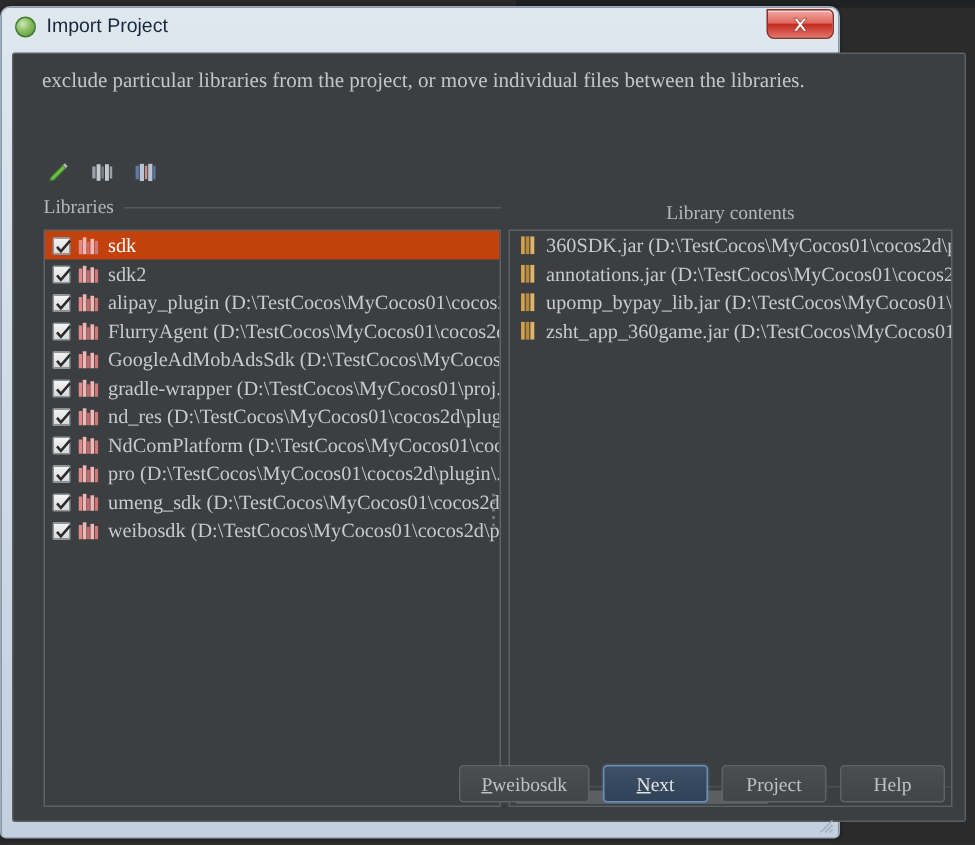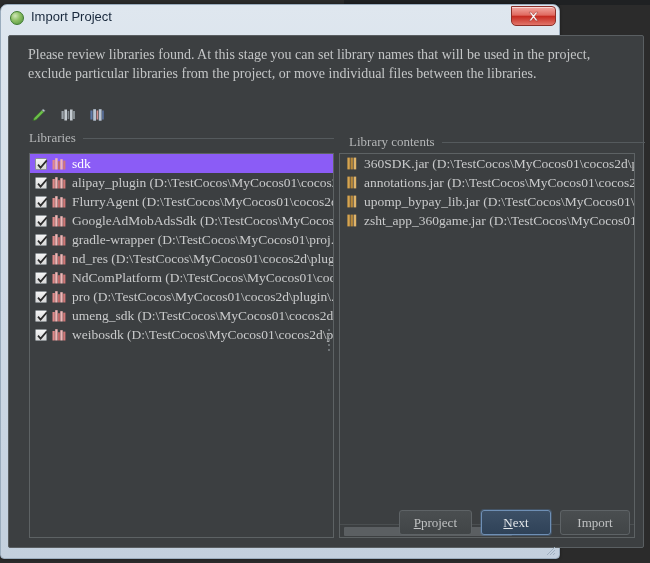--- a/index.html
+++ b/index.html
@@ -148,21 +148,21 @@
     align-items: center;
     height: 19px;
     padding-left: 5px;
     white-space: nowrap;
     overflow: hidden;
     font-size: 13.5px;
     color: #c9cacb;
     cursor: default;
   }
   .list-row.selected {
-    background: #8b5cf6;
+    background: #c2410c;
     color: #ffffff;
   }
   .row-label {
     overflow: hidden;
     text-overflow: clip;
     white-space: nowrap;
     line-height: 19px;
   }
 
   
@@ -279,21 +279,20 @@
     <div id="close-button">
       <svg width="13" height="11" viewBox="0 0 13 11">
         <path d="M2.2 1.2 L4.3 1.2 L6.5 4.0 L8.7 1.2 L10.8 1.2 L7.6 5.4 L10.9 9.8 L8.8 9.8 L6.5 6.8 L4.2 9.8 L2.1 9.8 L5.4 5.4 Z" fill="#ffffff" stroke="#7d1f19" stroke-width="0.4"></path>
       </svg>
     </div>
   </div>
 
   <div id="dialog-body">
 
     <div id="intro-text">
-      <div>Please review libraries found. At this stage you can set library names that will be used in the project,</div>
       <div>exclude particular libraries from the project, or move individual files between the libraries.</div>
     </div>
 
     <div id="toolbar">
       <div class="tb-btn">
         <svg width="16" height="16" viewBox="0 0 16 16">
           <path d="M2 13.6 L3.2 10.9 L10.9 3.2 L12.8 5.1 L5.1 12.8 Z" fill="#6cc04a" stroke="#3f7a2a" stroke-width="0.7"></path>
           <path d="M10.9 3.2 L12.2 1.9 L14.1 3.8 L12.8 5.1 Z" fill="#b9c2c8" stroke="#6d7378" stroke-width="0.6"></path>
           <path d="M2 13.6 L3.0 13.2 L2.4 12.6 Z" fill="#2c2f31"></path>
         </svg>
@@ -316,41 +315,56 @@
           <rect x="13.2" y="3.5" width="1.5" height="9" fill="#5f78a8"></rect>
         </svg>
       </div>
     </div>
 
     <div class="panel-header" style="left:20px; top:94px; width:305px;">
       <span>Libraries</span>
       <span class="rule"></span>
     </div>
 
-    <div class="panel-header" style="left:340px; top:98px; width:296px;">
+    <div class="panel-header" style="left:330px; top:98px; width:296px;flex-direction:column;">
       <span>Library contents</span>
       <span class="rule"></span>
     </div>
 
     <div id="libraries-panel" class="list-panel">
       <div id="libraries-rows">
           <div class="list-row selected">
             <span class="cbx">
               <svg width="13" height="13" viewBox="0 0 13 13">
                 <path d="M2 6.6 L4.6 9.6 L10.8 2.4" stroke="#2b2b2b" stroke-width="1.7" fill="none"></path>
               </svg>
             </span>
             <svg class="lib-icon" viewBox="0 0 14 13">
               <rect x="0.5" y="3.0" width="2.3" height="9.5" fill="#e08a8a"></rect>
               <rect x="3.2" y="1.2" width="2.4" height="11.3" fill="#f0b7b7"></rect>
               <rect x="6.0" y="4.2" width="1.9" height="8.3" fill="#c46a6a"></rect>
               <rect x="8.3" y="2.2" width="2.4" height="10.3" fill="#f0b7b7"></rect>
               <rect x="11.2" y="3.6" width="2.2" height="8.9" fill="#d07878"></rect>
             </svg>
             <span class="row-label">sdk</span>
+          </div>
+          <div class="list-row">
+            <span class="cbx">
+              <svg width="13" height="13" viewBox="0 0 13 13">
+                <path d="M2 6.6 L4.6 9.6 L10.8 2.4" stroke="#2b2b2b" stroke-width="1.7" fill="none"></path>
+              </svg>
+            </span>
+            <svg class="lib-icon" viewBox="0 0 14 13">
+              <rect x="0.5" y="3.0" width="2.3" height="9.5" fill="#e08a8a"></rect>
+              <rect x="3.2" y="1.2" width="2.4" height="11.3" fill="#f0b7b7"></rect>
+              <rect x="6.0" y="4.2" width="1.9" height="8.3" fill="#c46a6a"></rect>
+              <rect x="8.3" y="2.2" width="2.4" height="10.3" fill="#f0b7b7"></rect>
+              <rect x="11.2" y="3.6" width="2.2" height="8.9" fill="#d07878"></rect>
+            </svg>
+            <span class="row-label">sdk2</span>
           </div>
           <div class="list-row">
             <span class="cbx">
               <svg width="13" height="13" viewBox="0 0 13 13">
                 <path d="M2 6.6 L4.6 9.6 L10.8 2.4" stroke="#2b2b2b" stroke-width="1.7" fill="none"></path>
               </svg>
             </span>
             <svg class="lib-icon" viewBox="0 0 14 13">
               <rect x="0.5" y="3.0" width="2.3" height="9.5" fill="#e08a8a"></rect>
               <rect x="3.2" y="1.2" width="2.4" height="11.3" fill="#f0b7b7"></rect>
@@ -526,28 +540,31 @@
           </div>
         </div>
       <div id="h-scroll-track">
         <div id="h-scroll-thumb"></div>
       </div>
     </div>
 
     <div id="button-bar">
       <div class="dlg-btn">
         <span class="mn">P</span>
-          <span>project</span>
+          <span>weibosdk</span>
       </div>
       <div class="dlg-btn default">
         <span class="mn">N</span>
           <span>ext</span>
       </div>
       <div class="dlg-btn">
-        <span>Import</span>
+        <span>Project</span>
+      </div>
+      <div class="dlg-btn">
+        <span>Help</span>
       </div>
     </div>
 
   </div>
 
   <svg id="resize-grip" viewBox="0 0 10 10">
     <path d="M9 1 L1 9 M9 4 L4 9 M9 7 L7 9" stroke="#9fb0c0" stroke-width="1" fill="none"></path>
   </svg>
 </div>
 

